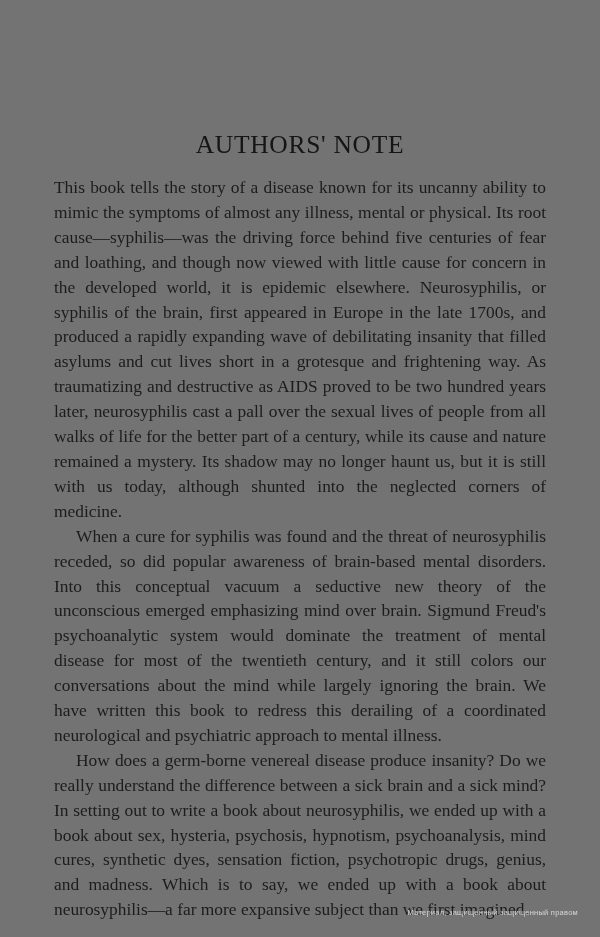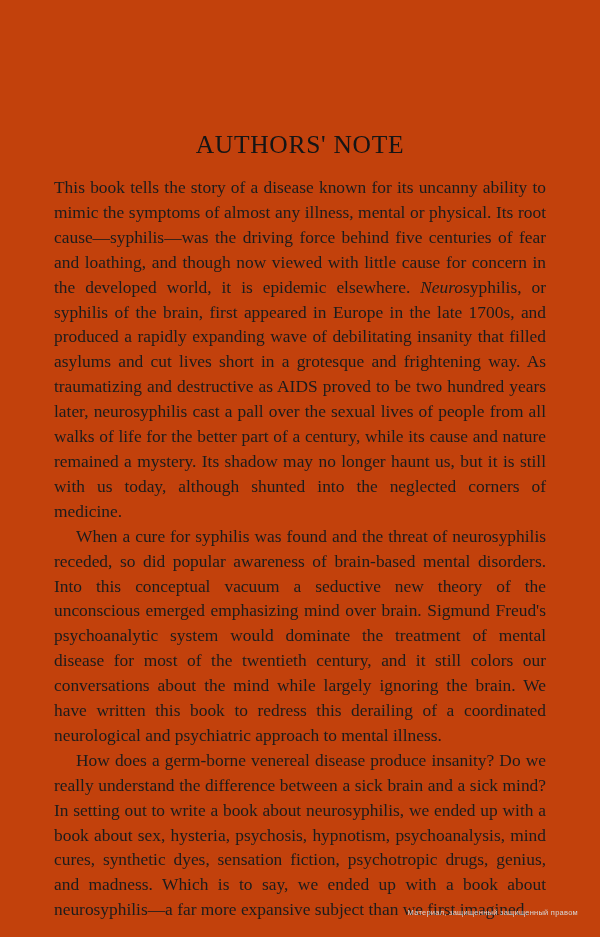--- a/index.html
+++ b/index.html
@@ -13,21 +13,21 @@
     position: relative;
     overflow: hidden;
     font-family: "Liberation Serif", "DejaVu Serif", serif;
     color: #1a1a1a;
     -webkit-font-smoothing: antialiased;
   }
 
   .page {
     position: absolute;
     inset: 0;
-    background: #c2410c;
+    background: #737373;
   }
 
   .chapter-title {
     position: absolute;
     top: 114px;
     left: 0;
     width: 600px;
     text-align: center;
     font-size: 25.5px;
     letter-spacing: 0.7px;
@@ -52,21 +52,20 @@
     color: #1c1c1c;
     hyphens: none;
   }
 
   .para + .para {
     text-indent: 22px;
     font-family: Liberation Serif, serif;
   }
 
   .italic-prefix {
-    font-style: italic;
   }
 
   .watermark {
     position: absolute;
     top: 908px;
     right: 22px;
     font-size: 7.5px;
     font-family: "Liberation Sans", "DejaVu Sans", sans-serif;
     color: #d7d7d7;
     letter-spacing: 0.25px;

